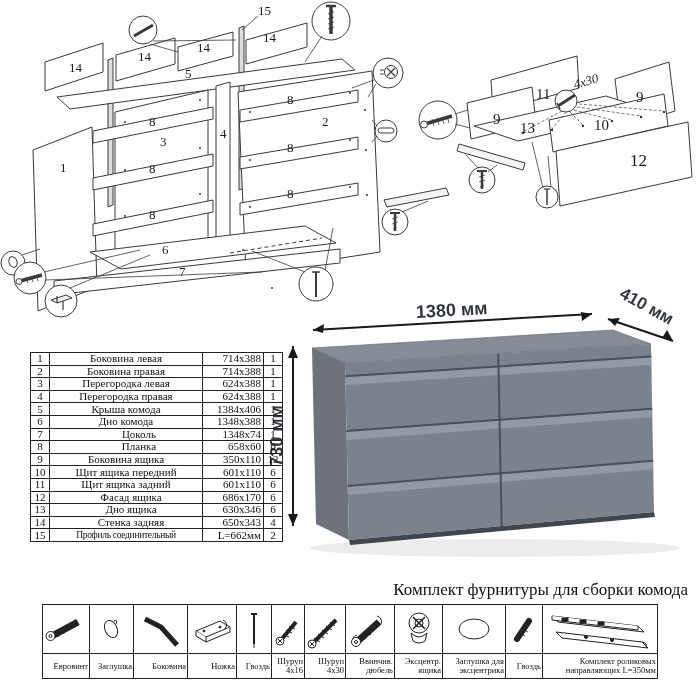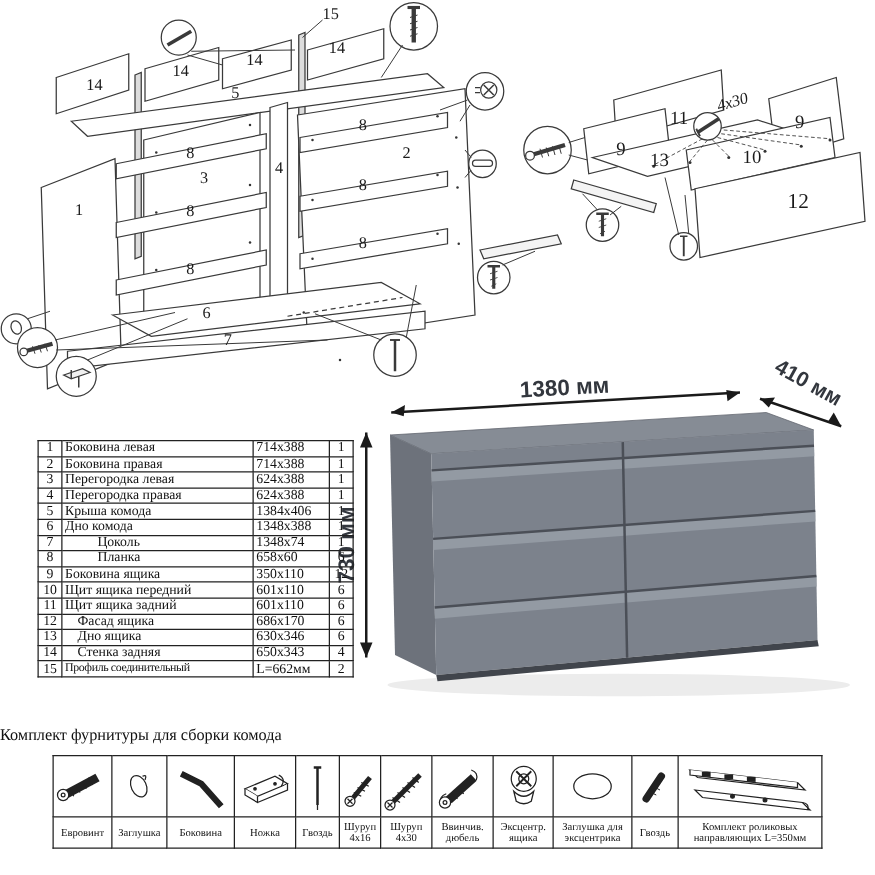--- a/index.html
+++ b/index.html
@@ -6,32 +6,32 @@
   #page{position:relative;width:700px;height:700px;background:#ffffff;overflow:hidden;
         font-family:"Liberation Serif", serif;color:#111;}
   svg text{font-family:"Liberation Serif", serif;fill:#1a1a1a;}
   .dimtxt{font-family:"Liberation Sans", sans-serif;font-weight:bold;fill:#33373e;}
 
   
   #parts-table{position:absolute;left:30px;top:352px;border-collapse:collapse;
                font-size:11px;line-height:11px;}
   #parts-table td{border:1px solid #222;padding:0 2px;height:11.6px;white-space:nowrap;}
   #parts-table td.num{width:14px;text-align:center;}
-  #parts-table td.name{width:122px;text-align:left;}
-  #parts-table td.size{width:56px;text-align:left;}
+  #parts-table td.name{width:122px;text-align:center;}
+  #parts-table td.size{width:56px;text-align:right;}
   #parts-table td.qty{width:14px;text-align:center;}
   #parts-table tr.ind-lg td.name{padding-left:28px;}
   #parts-table tr.ind-sm td.name{padding-left:12px;}
   #parts-table tr.tight td.name{font-size:9.5px;letter-spacing:-0.3px;}
 
   
-  #hw-title{position:absolute;left:0;top:580px;width:688px;text-align:left;
-            font-size:13px;font-family:"Liberation Serif", serif;}
+  #hw-title{position:absolute;left:0;top:580px;width:688px;text-align:right;
+            font-size:17px;font-family:"Liberation Serif", serif;}
   #hw-table{position:absolute;left:42px;top:604px;border-collapse:collapse;table-layout:fixed;}
-  #hw-table td{border:1px solid #222;text-align:center;vertical-align:middle;padding:0 1px;overflow:hidden;}
+  #hw-table td{border:1px solid #222;text-align:right;vertical-align:middle;padding:0 1px;overflow:hidden;}
   #hw-table tr.icons td{height:48px;}
   #hw-table tr.names td{height:24px;font-size:8.5px;line-height:9px;}
   #hw-table tr.qtys td{height:17px;font-size:15px;}
   #hw-table svg{display:block;margin:0 auto;}
 </style>
 </head>
 <body>
 
 <div id="page">
 

